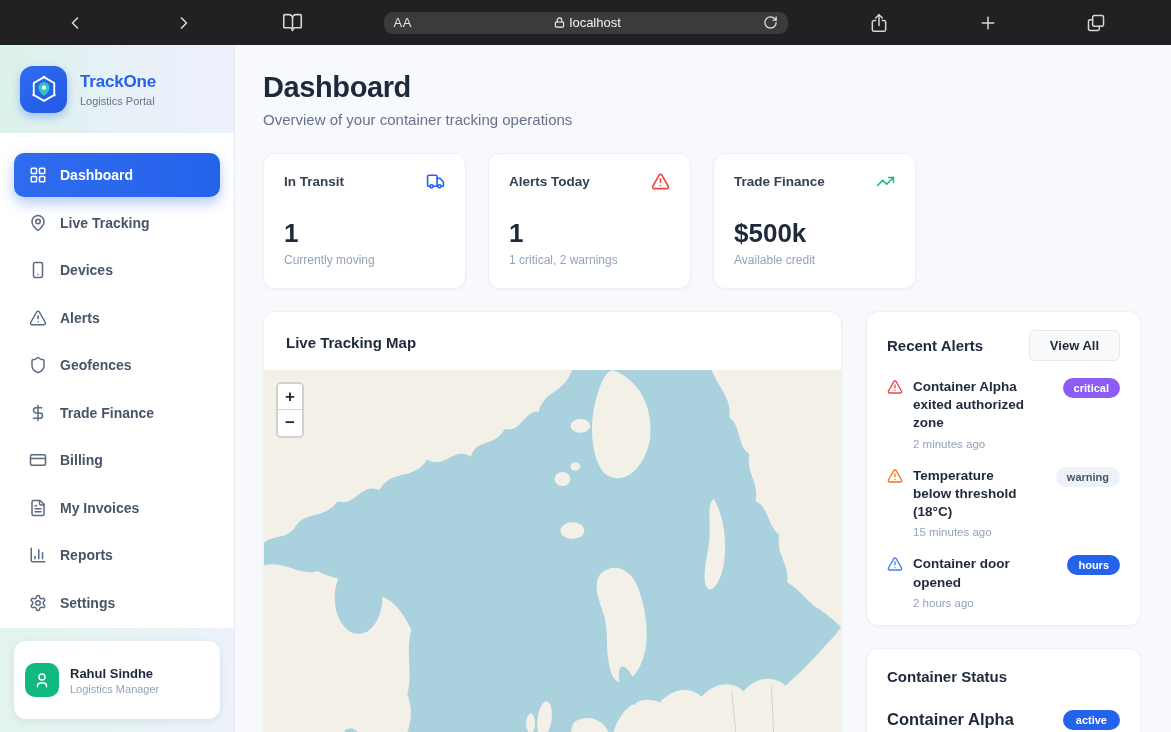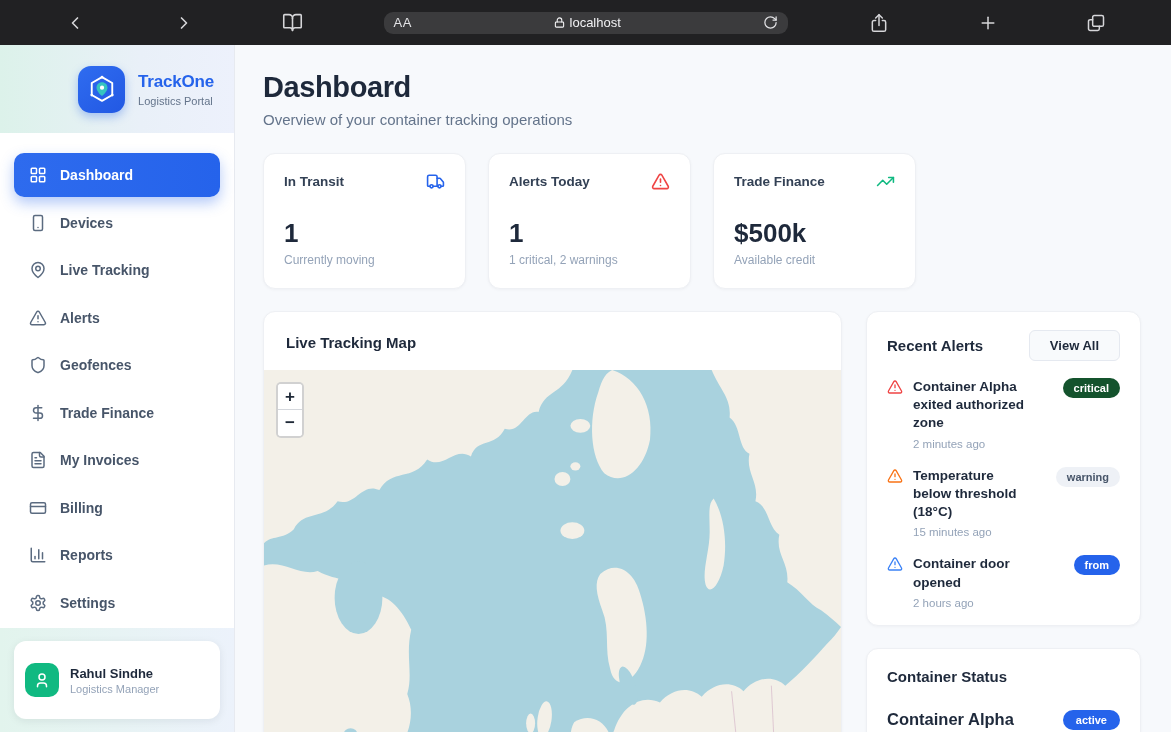--- a/index.html
+++ b/index.html
@@ -15,21 +15,21 @@
   .url-aa { font-size:13px; color:#e3e3e6; letter-spacing:0.5px; }
   .url-center { flex:1; display:flex; align-items:center; justify-content:center; gap:5px; font-size:13px; color:#f2f2f4; }
   .url-reload { background:none; border:none; color:#e3e3e6; cursor:pointer; display:flex; }
 
   
   .app { display:flex; height:687px; }
 
   
   .sidebar { width:235px; background:#ffffff; border-right:1px solid #e7eaf0; display:flex; flex-direction:column; }
   .brand { height:100px; display:flex; align-items:center; gap:13px; padding:0 20px;
-           background:linear-gradient(90deg,#dcf2ea 0%,#e9f0f8 60%,#edf1fc 100%);justify-content:flex-end; }
+           background:linear-gradient(90deg,#dcf2ea 0%,#e9f0f8 60%,#edf1fc 100%); }
   .brand-logo { width:47px; height:47px; border-radius:13px; background:linear-gradient(140deg,#2f6cf0,#2258e3);
                 display:flex; align-items:center; justify-content:center; box-shadow:0 4px 10px rgba(37,99,235,.35); }
   .brand-name { font-size:17px; font-weight:bold; color:#2563eb; letter-spacing:-0.2px; }
   .brand-tagline { font-size:11px; color:#64748b; margin-top:3px; }
   .nav { flex:1; padding:20px 14px 0 14px; }
   .nav-item { height:44px; display:flex; align-items:center; gap:13px; padding:0 15px; border-radius:10px;
               color:#475569; font-size:14px; font-weight:600; cursor:pointer; margin-bottom:3.5px; }
   .nav-item .ni-icon { color:#5b6b80; display:flex; }
   .nav-item.active { background:linear-gradient(90deg,#2e6bee,#2563eb); color:#ffffff;
                      box-shadow:0 6px 14px rgba(37,99,235,.35); }
@@ -77,21 +77,21 @@
   .view-all-btn { background:#f8fafc; border:1px solid #e5e9f0; border-radius:6px; padding:7px 20px; font-size:13px;
                   font-weight:600; color:#1e293b; cursor:pointer; font-family:inherit; }
   .alert-item { display:flex; gap:10px; margin-top:17px; }
   .alert-ico { flex:0 0 auto; margin-top:1px; }
   .c-critical { color:#ef4444; } .c-warning { color:#f97316; } .c-info { color:#3b82f6; }
   .alert-body { flex:1; }
   .alert-head { display:flex; justify-content:space-between; align-items:flex-start; gap:24px; }
   .alert-msg { font-size:13.5px; font-weight:600; color:#1e293b; line-height:1.35; max-width:140px; }
   .alert-time { font-size:11.5px; color:#94a3b8; margin-top:5px; }
   .badge { border-radius:999px; padding:4px 11px; font-size:11px; font-weight:600; white-space:nowrap; }
-  .badge-critical { background:#14532d; color:#fff; }
+  .badge-critical { background:#8b5cf6; color:#fff; }
   .badge-warning { background:#eef1f6; color:#475569; }
   .badge-info { background:#2563eb; color:#fff; }
   .badge-active { background:#2563eb; color:#fff; padding:4px 13px; }
 
   .status-card { padding:19px 20px; height:300px; }
   .cs-row { display:flex; align-items:flex-start; justify-content:space-between; margin-top:24px; }
   .cs-name { font-size:16.5px; font-weight:800; color:#1e293b; }
   .cs-stats { display:flex; justify-content:space-between; margin-top:13px; }
   .cs-stat { display:flex; align-items:center; gap:5px; font-size:12px; color:#475569; }
 </style>
@@ -186,34 +186,34 @@
               <rect x="14" y="3" width="7" height="7" rx="1"></rect>
               <rect x="14" y="14" width="7" height="7" rx="1"></rect>
               <rect x="3" y="14" width="7" height="7" rx="1"></rect>
             </svg>
           </span>
         <span>Dashboard</span>
       </div>
       <div class="nav-item">
         <span class="ni-icon">
             <svg width="18" height="18" viewBox="0 0 24 24" fill="none" stroke="currentColor" stroke-width="2" stroke-linecap="round" stroke-linejoin="round">
+              <path d="M20 10c0 6-8 12-8 12s-8-6-8-12a8 8 0 0 1 16 0Z"></path>
+              <circle cx="12" cy="10" r="3"></circle>
+            </svg>
+          </span>
+        <span>Live Tracking</span>
+      </div>
+      <div class="nav-item">
+        <span class="ni-icon">
+            <svg width="18" height="18" viewBox="0 0 24 24" fill="none" stroke="currentColor" stroke-width="2" stroke-linecap="round" stroke-linejoin="round">
               <rect x="6" y="2" width="12" height="20" rx="2"></rect>
               <path d="M12 18h.01"></path>
             </svg>
           </span>
         <span>Devices</span>
-      </div>
-      <div class="nav-item">
-        <span class="ni-icon">
-            <svg width="18" height="18" viewBox="0 0 24 24" fill="none" stroke="currentColor" stroke-width="2" stroke-linecap="round" stroke-linejoin="round">
-              <path d="M20 10c0 6-8 12-8 12s-8-6-8-12a8 8 0 0 1 16 0Z"></path>
-              <circle cx="12" cy="10" r="3"></circle>
-            </svg>
-          </span>
-        <span>Live Tracking</span>
       </div>
       <div class="nav-item">
         <span class="ni-icon">
             <svg width="18" height="18" viewBox="0 0 24 24" fill="none" stroke="currentColor" stroke-width="2" stroke-linecap="round" stroke-linejoin="round">
               <path d="m21.73 18-8-14a2 2 0 0 0-3.48 0l-8 14A2 2 0 0 0 4 21h16a2 2 0 0 0 1.73-3Z"></path>
               <path d="M12 9v4"></path>
               <path d="M12 17h.01"></path>
             </svg>
           </span>
         <span>Alerts</span>
@@ -227,41 +227,41 @@
         <span>Geofences</span>
       </div>
       <div class="nav-item">
         <span class="ni-icon">
             <svg width="18" height="18" viewBox="0 0 24 24" fill="none" stroke="currentColor" stroke-width="2" stroke-linecap="round" stroke-linejoin="round">
               <path d="M12 2v20"></path>
               <path d="M17 5H9.5a3.5 3.5 0 0 0 0 7h5a3.5 3.5 0 0 1 0 7H6"></path>
             </svg>
           </span>
         <span>Trade Finance</span>
+      </div>
+      <div class="nav-item">
+        <span class="ni-icon">
+            <svg width="18" height="18" viewBox="0 0 24 24" fill="none" stroke="currentColor" stroke-width="2" stroke-linecap="round" stroke-linejoin="round">
+              <rect x="2" y="5" width="20" height="14" rx="2"></rect>
+              <path d="M2 10h20"></path>
+            </svg>
+          </span>
+        <span>Billing</span>
       </div>
       <div class="nav-item">
         <span class="ni-icon">
             <svg width="18" height="18" viewBox="0 0 24 24" fill="none" stroke="currentColor" stroke-width="2" stroke-linecap="round" stroke-linejoin="round">
               <path d="M15 2H6a2 2 0 0 0-2 2v16a2 2 0 0 0 2 2h12a2 2 0 0 0 2-2V7Z"></path>
               <path d="M14 2v4a2 2 0 0 0 2 2h4"></path>
               <path d="M16 13H8"></path>
               <path d="M16 17H8"></path>
               <path d="M10 9H8"></path>
             </svg>
           </span>
         <span>My Invoices</span>
-      </div>
-      <div class="nav-item">
-        <span class="ni-icon">
-            <svg width="18" height="18" viewBox="0 0 24 24" fill="none" stroke="currentColor" stroke-width="2" stroke-linecap="round" stroke-linejoin="round">
-              <rect x="2" y="5" width="20" height="14" rx="2"></rect>
-              <path d="M2 10h20"></path>
-            </svg>
-          </span>
-        <span>Billing</span>
       </div>
       <div class="nav-item">
         <span class="ni-icon">
             <svg width="18" height="18" viewBox="0 0 24 24" fill="none" stroke="currentColor" stroke-width="2" stroke-linecap="round" stroke-linejoin="round">
               <path d="M3 3v16a2 2 0 0 0 2 2h16"></path>
               <path d="M18 17V9"></path>
               <path d="M13 17V5"></path>
               <path d="M8 17v-3"></path>
             </svg>
           </span>
@@ -475,21 +475,21 @@
             <span class="alert-ico c-info">
                 <svg width="16" height="16" viewBox="0 0 24 24" fill="none" stroke="currentColor" stroke-width="2" stroke-linecap="round" stroke-linejoin="round">
                   <path d="m21.73 18-8-14a2 2 0 0 0-3.48 0l-8 14A2 2 0 0 0 4 21h16a2 2 0 0 0 1.73-3Z"></path>
                   <path d="M12 9v4"></path>
                   <path d="M12 17h.01"></path>
                 </svg>
               </span>
             <div class="alert-body">
               <div class="alert-head">
                 <div class="alert-msg">Container door opened</div>
-                <span class="badge badge-info">from</span>
+                <span class="badge badge-info">hours</span>
               </div>
               <div class="alert-time">2 hours ago</div>
             </div>
           </div>
         </section>
 
         <section class="panel status-card">
           <span class="card-title">Container Status</span>
           <div class="cs-row">
             <span class="cs-name">Container Alpha</span>

